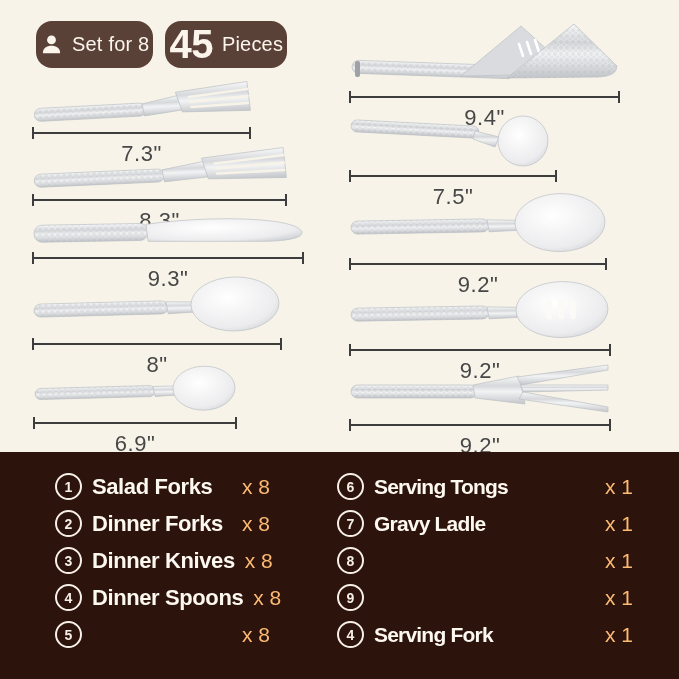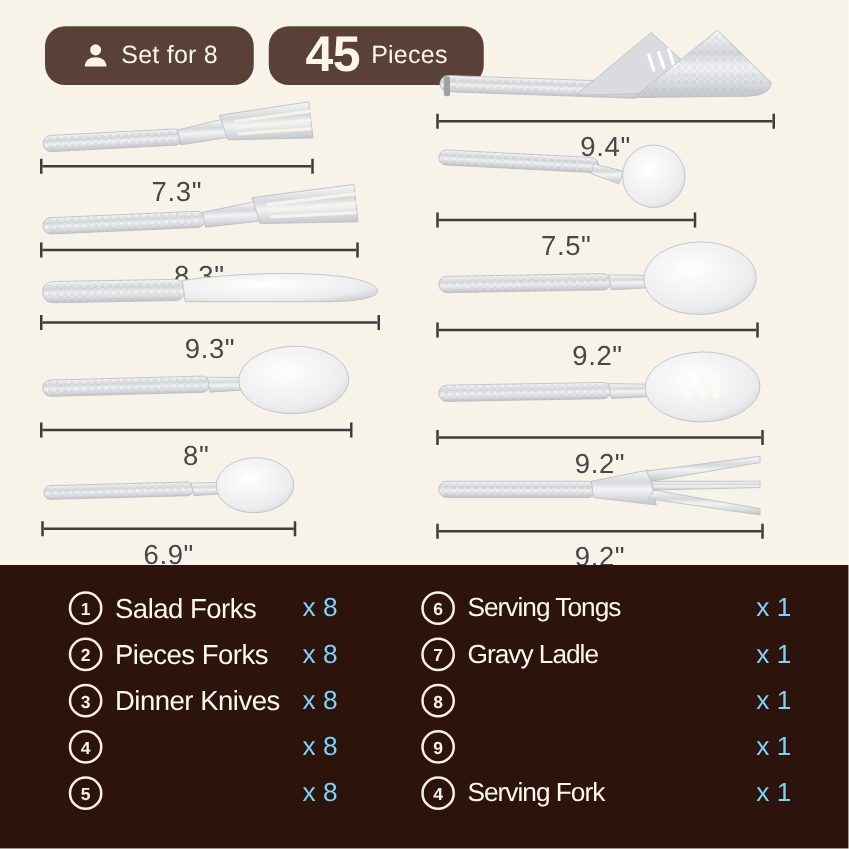--- a/index.html
+++ b/index.html
@@ -17,21 +17,21 @@
   .badges {
     position: absolute; left: 36px; top: 21px;
     display: flex; gap: 12px;
   }
   .badge {
     background: #5a4137;
     color: #fbf5ec;
     height: 47px;
     border-radius: 16px;
     display: flex; align-items: center;
-    padding: 0 29px;
+    padding: 0 4px;
     gap: 9px;
   }
   .badge .txt { font-size: 20px; font-weight: 500; letter-spacing: 0.2px; }
   .badge .big { font-size: 40px; font-weight: 700; letter-spacing: -0.5px; }
   .badge svg { display:block; }
 
   
   .item {
     position: absolute;
     display: flex; flex-direction: column;
@@ -74,30 +74,30 @@
   .circ {
     flex: 0 0 auto;
     width: 27px; height: 27px;
     border: 2px solid #f7f0e8;
     border-radius: 50%;
     display: flex; align-items: center; justify-content: center;
     font-size: 14px; font-weight: 700;
     color: #f7f0e8;
   }
   .lbl {
-    font-size: 22px; font-weight: 400;
+    font-size: 22px; font-weight: 700;
     color: #fdf8f0;
     white-space: nowrap;
     letter-spacing: -0.4px;
   }
   .legend-col.right .lbl { font-size: 21px; letter-spacing: -0.8px; }
   .cnt {
     margin-left: auto;
     font-size: 21px; font-weight: 500;
-    color: #7dd3fc;
+    color: #fdba74;
     white-space: nowrap;
   }
 </style>
 </head>
 <body>
 
 <svg width="0" height="0" style="position:absolute" aria-hidden="true">
   <defs>
     <linearGradient id="metalV" x1="0" y1="0" x2="0" y2="1">
       <stop offset="0" stop-color="#f8f9fa"></stop>
@@ -289,30 +289,31 @@
   <div class="panel">
 
     <div class="legend-col left">
       <div class="lrow">
         <span class="circ">1</span>
         <span class="lbl">Salad Forks</span>
         <span class="cnt">x 8</span>
       </div>
       <div class="lrow">
         <span class="circ">2</span>
-        <span class="lbl">Pieces Forks</span>
+        <span class="lbl">Dinner Forks</span>
         <span class="cnt">x 8</span>
       </div>
       <div class="lrow">
         <span class="circ">3</span>
         <span class="lbl">Dinner Knives</span>
         <span class="cnt">x 8</span>
       </div>
       <div class="lrow">
         <span class="circ">4</span>
+        <span class="lbl">Dinner Spoons</span>
         <span class="cnt">x 8</span>
       </div>
       <div class="lrow">
         <span class="circ">5</span>
         <span class="cnt">x 8</span>
       </div>
     </div>
 
     <div class="legend-col right">
       <div class="lrow">

